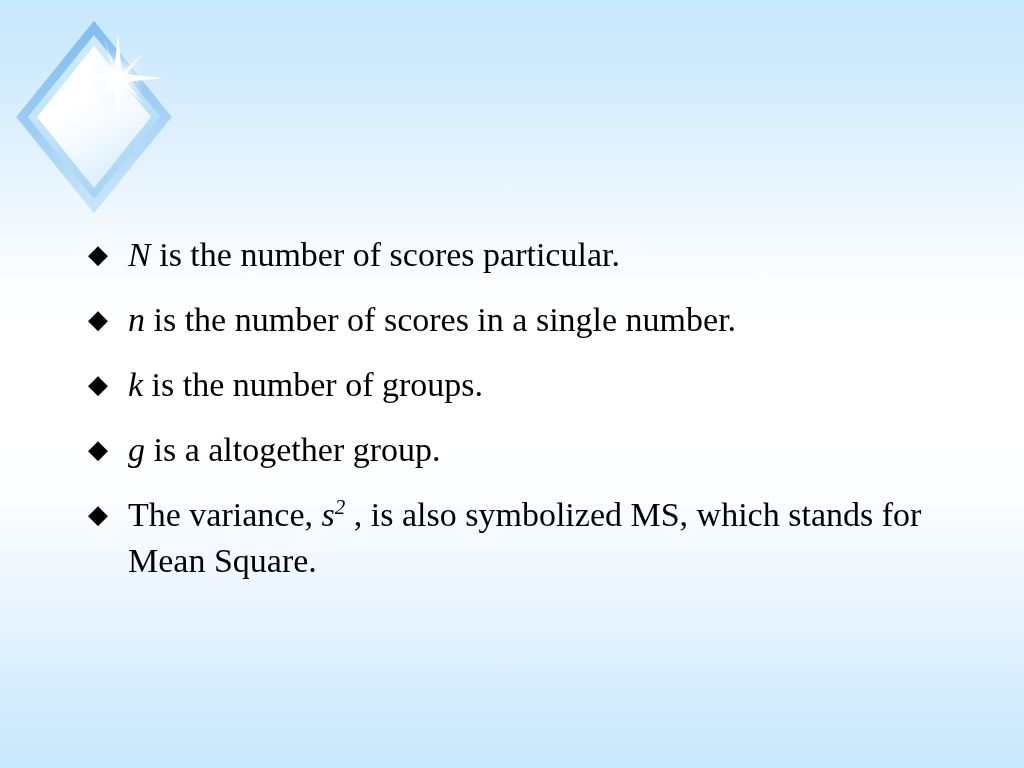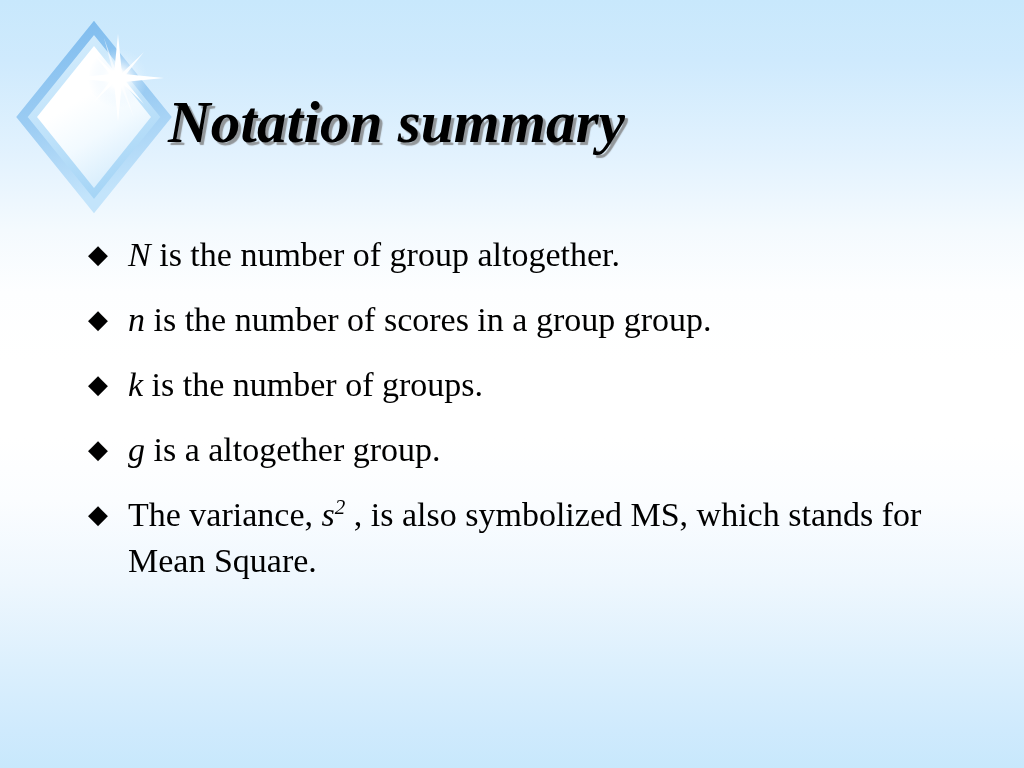--- a/index.html
+++ b/index.html
@@ -169,32 +169,31 @@
         <polygon points="126,80 102,57 98,51 106,55" opacity="0.9"></polygon>
         <polygon points="126,28 102,51 98,57 106,53" opacity="0.9"></polygon>
         <polygon points="74,80 98,57 102,51 94,55" opacity="0.9"></polygon>
         <polygon points="86,14 99,50 101,56 95,48" opacity="0.6"></polygon>
         <polygon points="116,94 101,58 99,52 105,60" opacity="0.6"></polygon>
       </g>
       <circle cx="100" cy="54" r="7" fill="#ffffff"></circle>
     </svg>
   </div>
 
-  <div id="title">Notation summary</div>
 
   <ul id="body-list">
 
     <li class="bullet-row">
       <span class="bullet-mark">◆</span>
-      <span class="bullet-text"><span class="var">N</span><span> is the number of group altogether.</span></span>
-    </li>
-
-    <li class="bullet-row">
-      <span class="bullet-mark">◆</span>
-      <span class="bullet-text"><span class="var">n</span><span> is the number of scores in a group group.</span></span>
+      <span class="bullet-text"><span class="var">N</span><span> is the number of scores particular.</span></span>
+    </li>
+
+    <li class="bullet-row">
+      <span class="bullet-mark">◆</span>
+      <span class="bullet-text"><span class="var">n</span><span> is the number of scores in a single number.</span></span>
     </li>
 
     <li class="bullet-row">
       <span class="bullet-mark">◆</span>
       <span class="bullet-text"><span class="var">k</span><span> is the number of groups.</span></span>
     </li>
 
     <li class="bullet-row">
       <span class="bullet-mark">◆</span>
       <span class="bullet-text"><span class="var">g</span><span> is a altogether group.</span></span>

